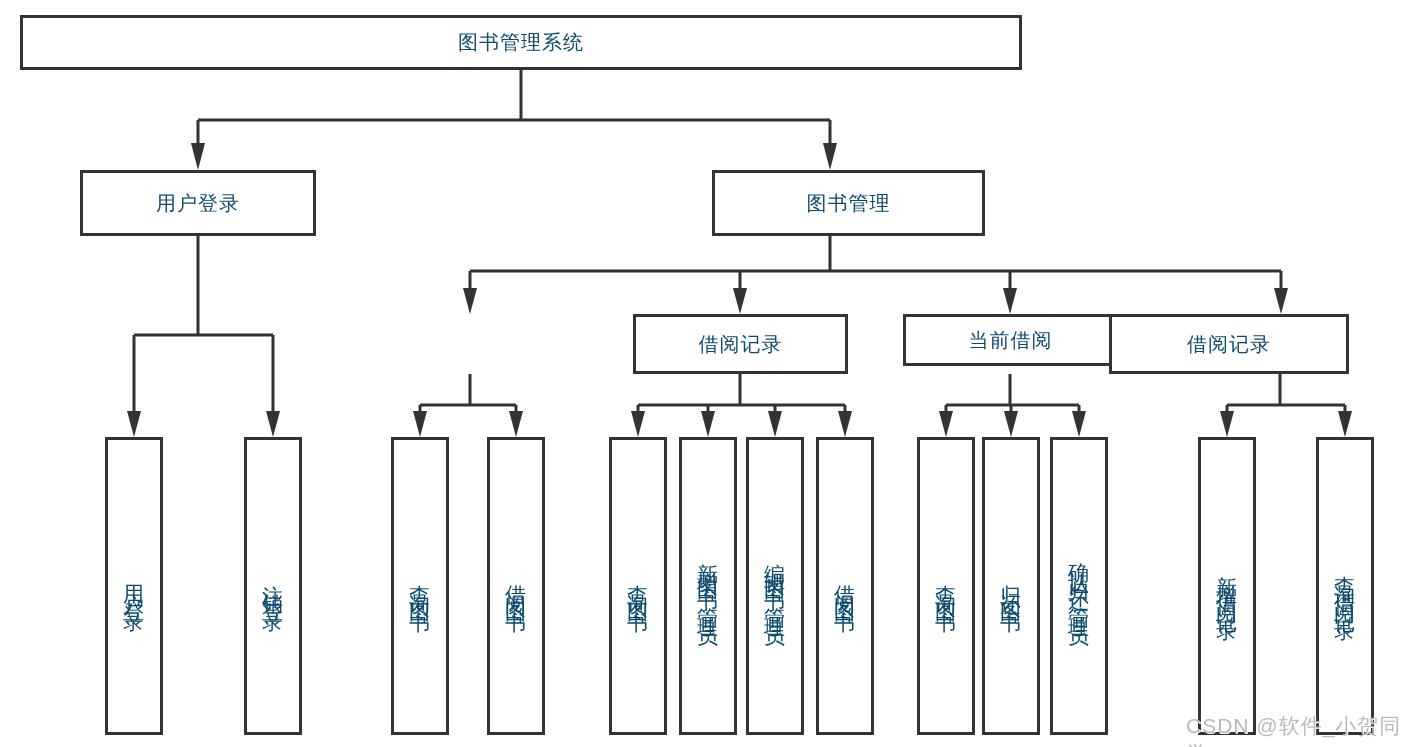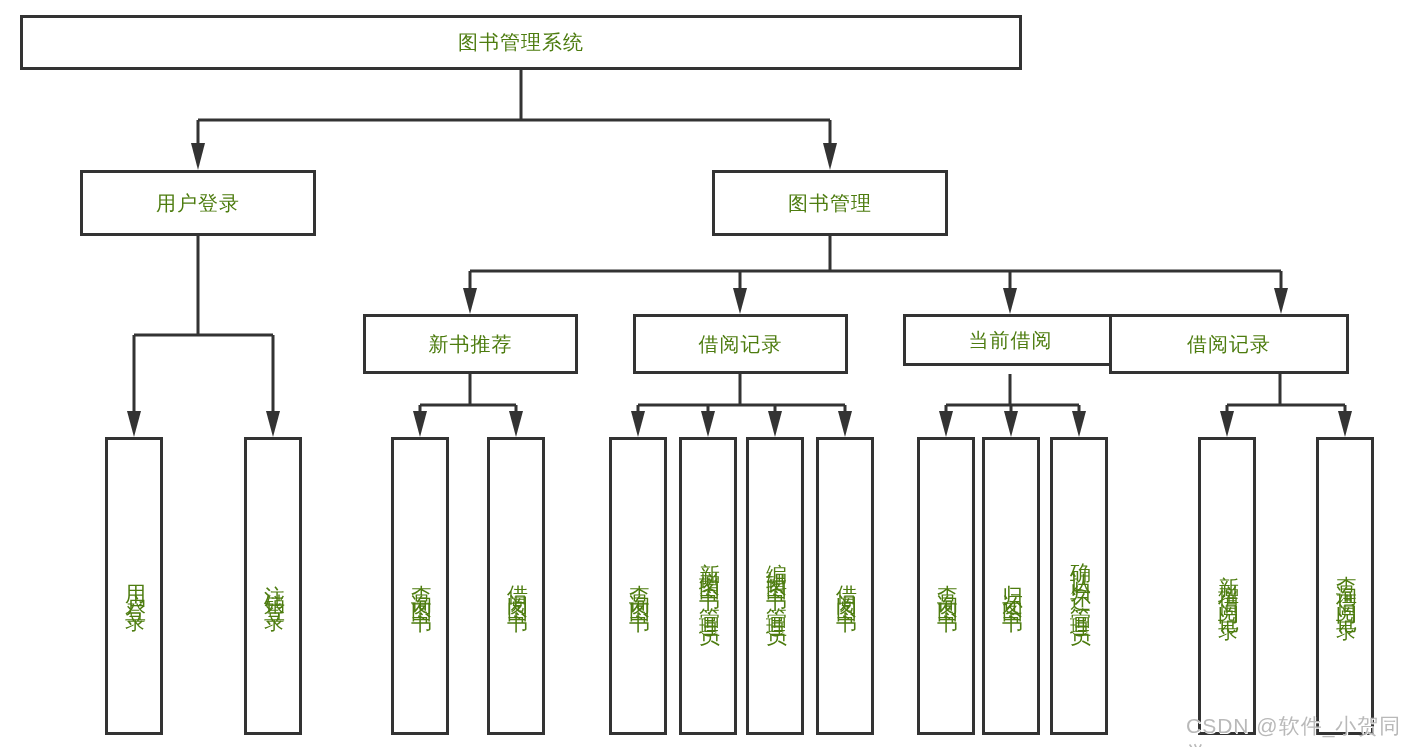--- a/index.html
+++ b/index.html
@@ -20,26 +20,25 @@
     left: 0; top: 0;
     width: 1405px;
     height: 747px;
     z-index: 1;
   }
   .node {
     position: absolute;
     box-sizing: border-box;
     border: 3px solid #333333;
     background: #ffffff;
-    color: #4d7c0f;
+    color: #0c4a6e;
     display: flex;
     align-items: center;
     justify-content: center;
     z-index: 2;
-    font-family: Liberation Mono, monospace;
   }
   .node-h {
     font-size: 20px;
     letter-spacing: 1px;
   }
   .node-root {
     font-size: 20px;
     letter-spacing: 1px;
   }
   .node-v {
@@ -108,27 +107,24 @@
     </g>
   </svg>
 
   <div class="node node-root" style="left:20px; top:15px; width:1002px; height:55px;">
     <span>图书管理系统</span>
   </div>
 
   <div class="node node-h" style="left:80px; top:170px; width:236px; height:66px;">
     <span>用户登录</span>
   </div>
-  <div class="node node-h" style="left:712px; top:170px; width:236px; height:66px;">
+  <div class="node node-h" style="left:712px; top:170px; width:273px; height:66px;">
     <span>图书管理</span>
   </div>
 
-  <div class="node node-h" style="left:363px; top:314px; width:215px; height:60px;">
-    <span>新书推荐</span>
-  </div>
   <div class="node node-h" style="left:633px; top:314px; width:215px; height:60px;">
     <span>借阅记录</span>
   </div>
   <div class="node node-h" style="left:903px; top:314px; width:215px; height:52px;">
     <span>当前借阅</span>
   </div>
   <div class="node node-h" style="left:1109px; top:314px; width:240px; height:60px;">
     <span>借阅记录</span>
   </div>
 

